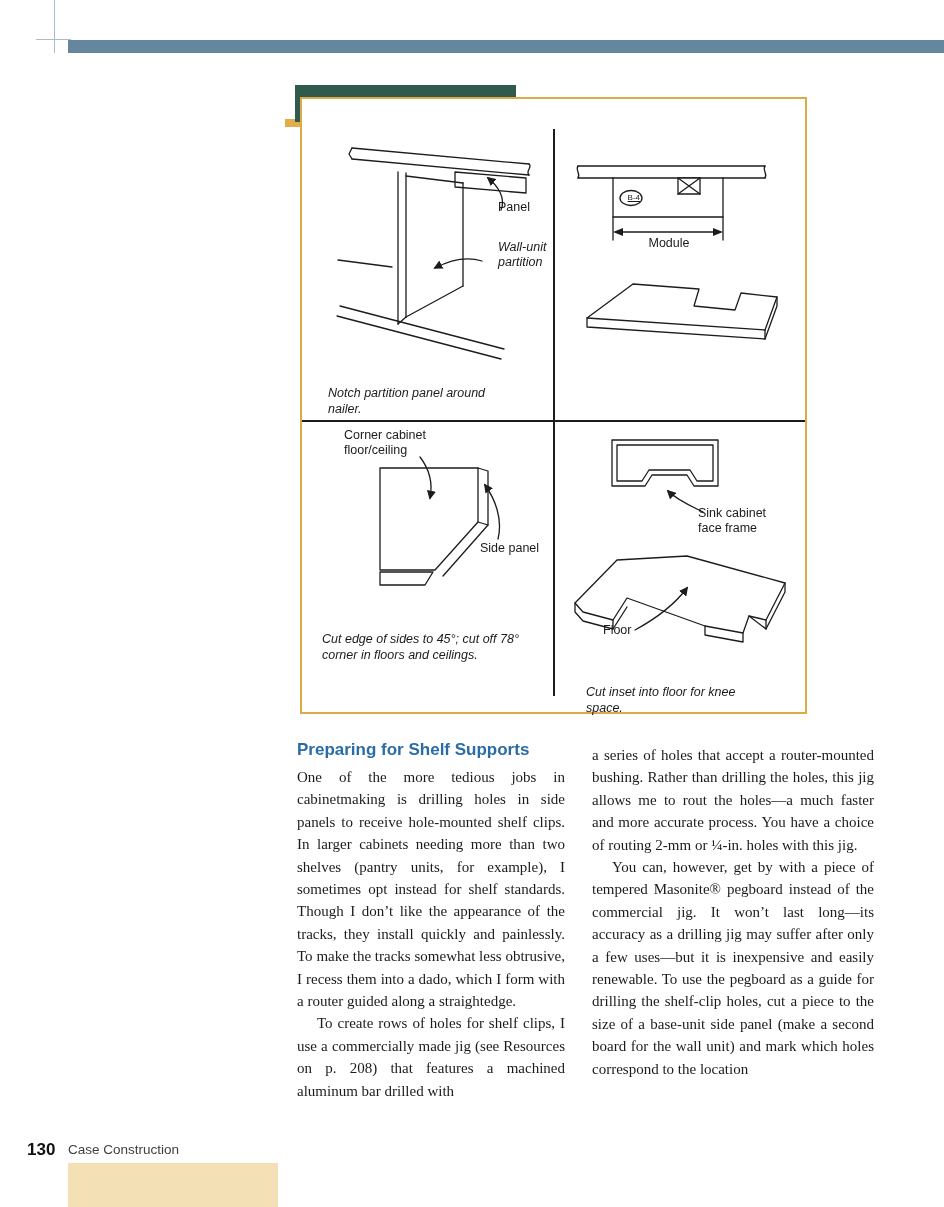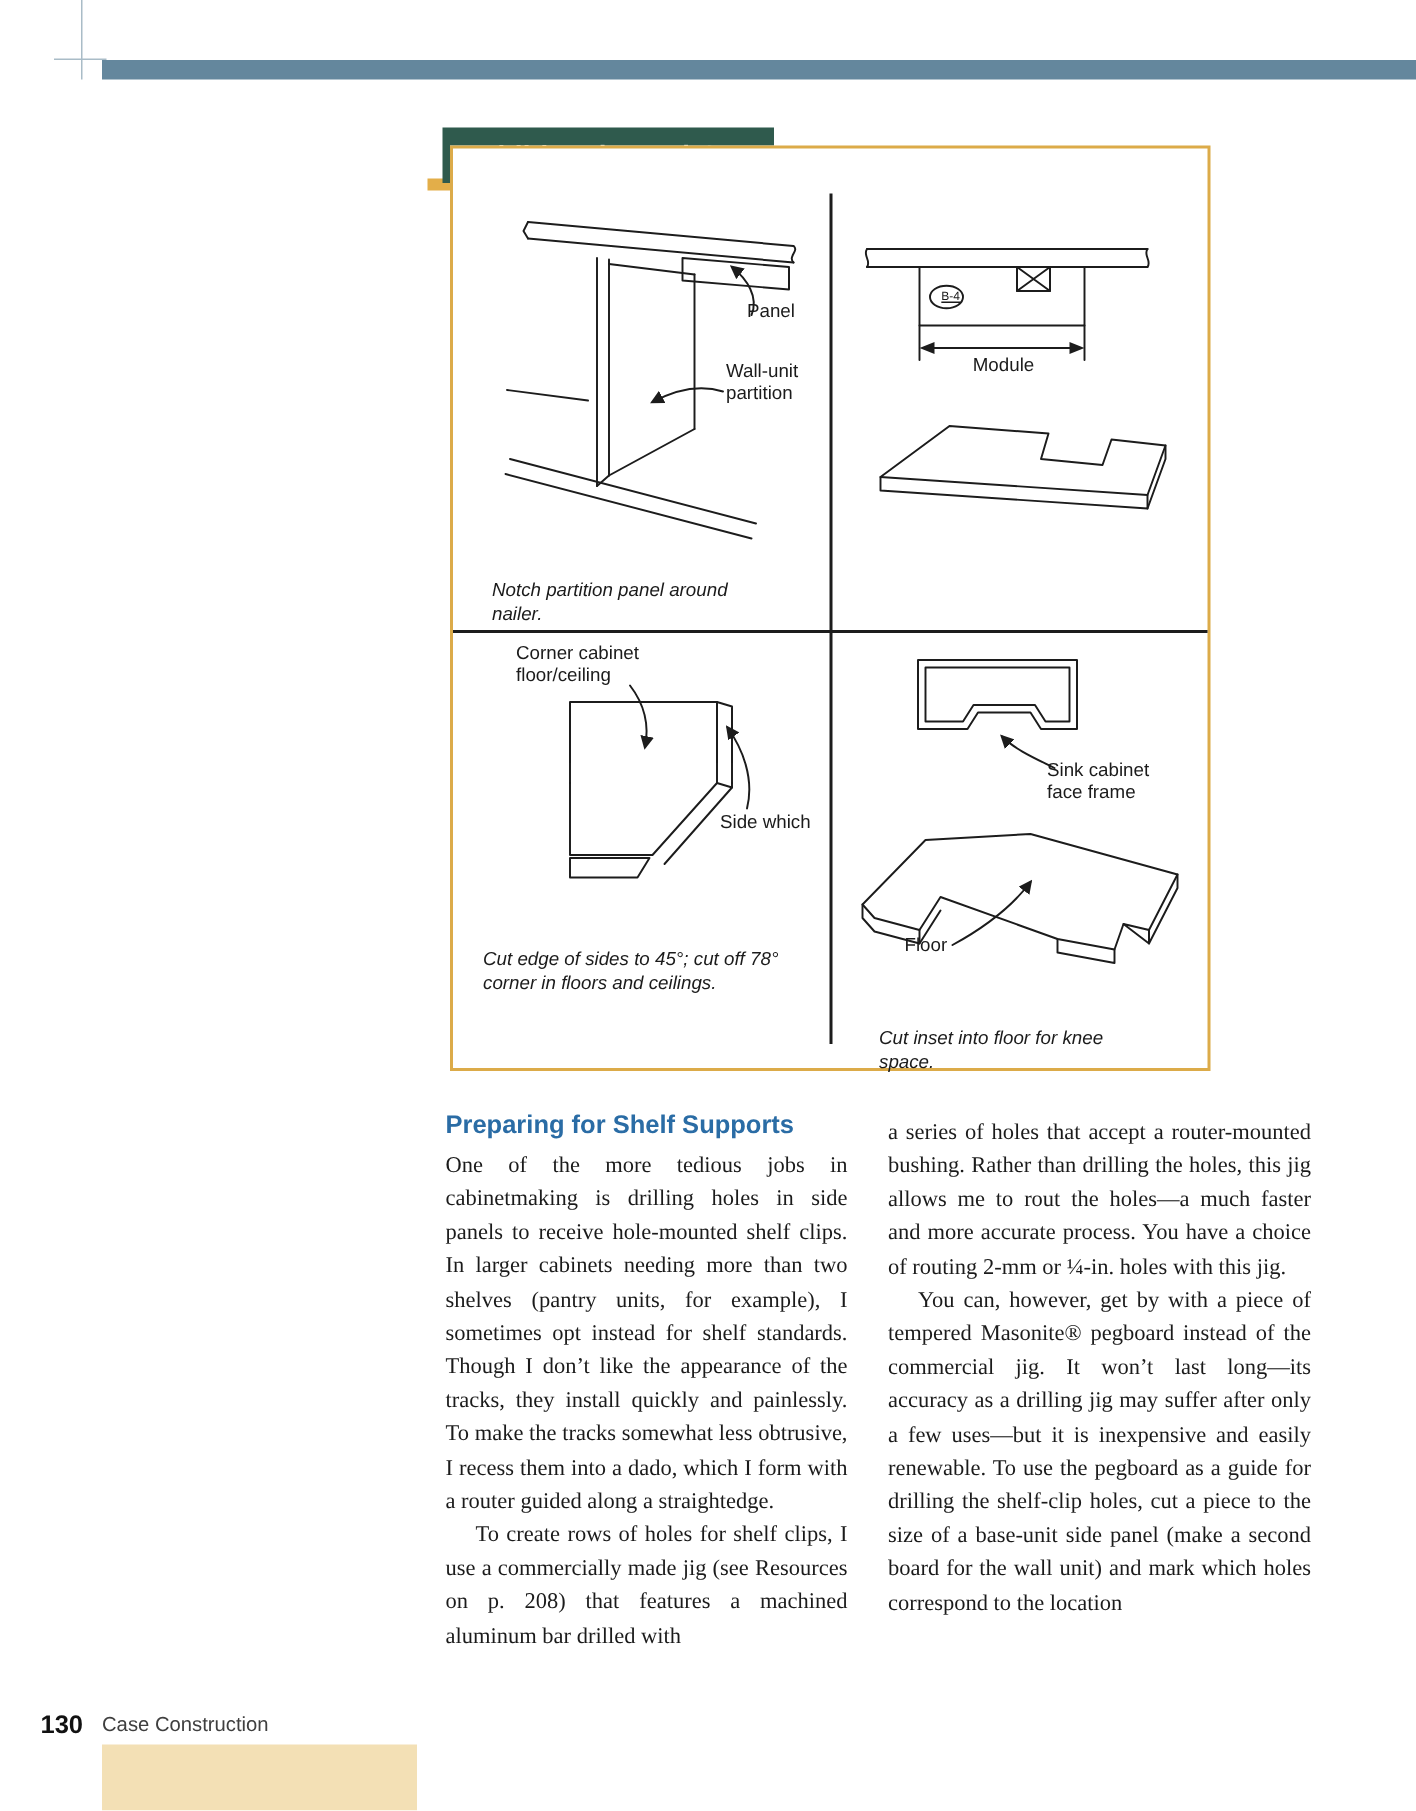--- a/index.html
+++ b/index.html
@@ -99,21 +99,21 @@
       <path class="art" d="M104,189 L161,158"></path>
 
       <path class="art" d="M36,132 L90,139"></path>
       <path class="art" d="M38,178 L202,221"></path>
       <path class="art" d="M35,188 L199,231"></path>
 
       <path class="art" d="M199,82 C204,70 196,58 186,50" marker-end="url(#m1)"></path>
       <path class="art" d="M180,133 C164,128 148,132 133,140" marker-end="url(#m1)"></path>
     </svg>
     <span class="ill-label" style="left:196px;top:72px;">Panel</span>
-    <span class="ill-label" style="left:182px;top:112px;">Wall-unit
+    <span class="ill-label" style="left:196px;top:112px;font-style:italic;">Wall-unit
 partition</span>
     <span class="ill-caption" style="left:26px;top:242px;width:210px;">Notch partition panel around
 nailer.</span>
   </div>
 
   <div class="quad q-tr">
     <svg width="248" height="292" viewBox="0 0 248 292">
       <defs>
         <marker id="m2" viewBox="0 0 10 10" refX="8" refY="5" markerWidth="7" markerHeight="7" orient="auto-start-reverse">
           <path d="M0,0 L10,5 L0,10 z" fill="#1c1c1c"></path>
@@ -158,21 +158,21 @@
       <path class="art" d="M176,53 L186,56 L186,110 L176,107"></path>
       <path class="art" d="M186,110 L141,161"></path>
 
       <path class="art" d="M78,157 L131,157 L123,170 L78,170 Z"></path>
 
       <path class="art" d="M118,42 C128,55 131,68 128,83" marker-end="url(#m3)"></path>
       <path class="art" d="M196,124 C201,104 193,84 183,70" marker-end="url(#m3)"></path>
     </svg>
     <span class="ill-label" style="left:42px;top:13px;">Corner cabinet
 floor/ceiling</span>
-    <span class="ill-label" style="left:178px;top:126px;">Side which</span>
+    <span class="ill-label" style="left:178px;top:126px;">Side panel</span>
     <span class="ill-caption" style="left:20px;top:201px;width:225px;">Cut edge of sides to 45°; cut off 78°
 corner in floors and ceilings.</span>
   </div>
 
   <div class="quad q-br">
     <svg width="248" height="288" viewBox="0 0 248 288">
       <defs>
         <marker id="m4" viewBox="0 0 10 10" refX="8" refY="5" markerWidth="7" markerHeight="7" orient="auto-start-reverse">
           <path d="M0,0 L10,5 L0,10 z" fill="#1c1c1c"></path>
         </marker>

